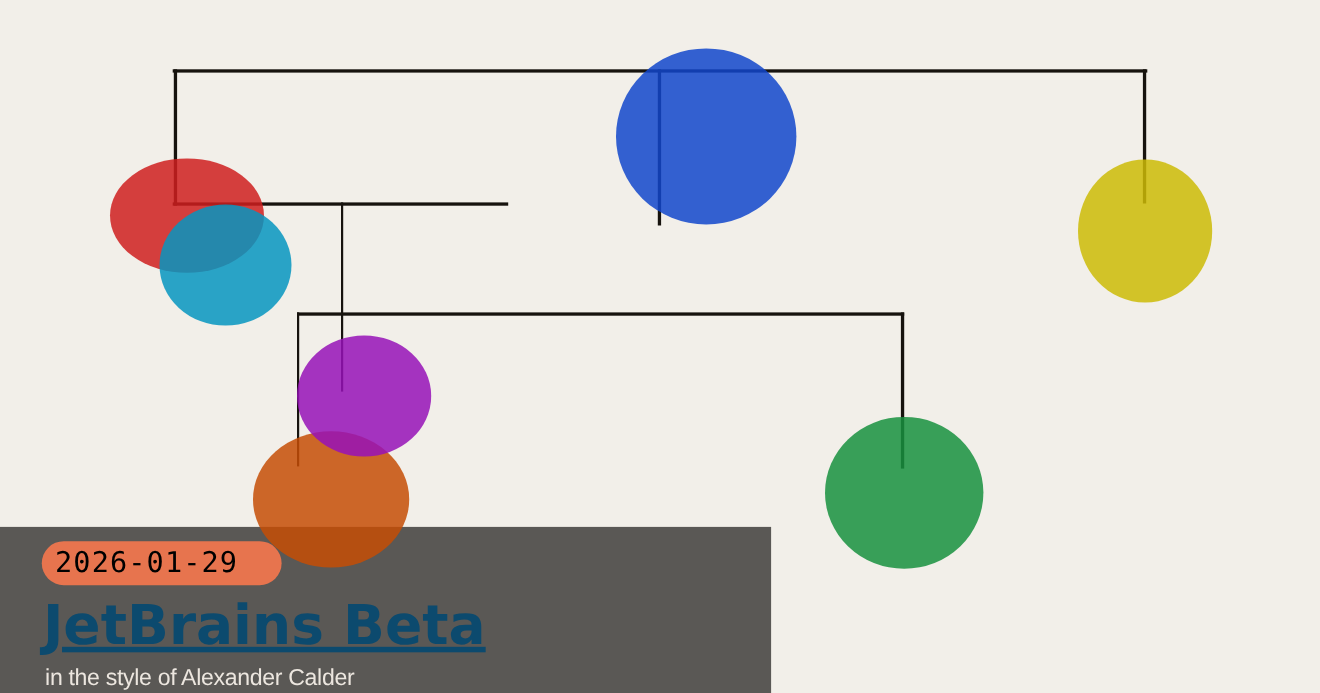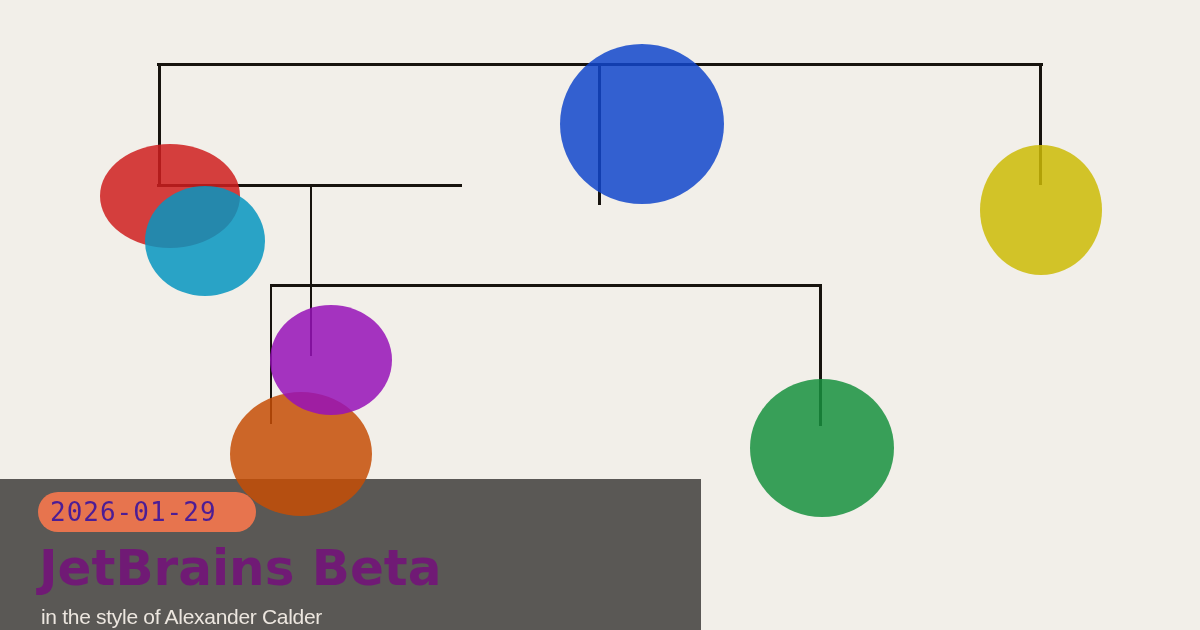--- a/index.html
+++ b/index.html
@@ -13,21 +13,21 @@
   .footer-panel {
     position:absolute; left:0; top:479px; width:701px; height:151px;
     mix-blend-mode:multiply;
   }
   .footer-content { position:absolute; left:0; top:479px; width:701px; height:151px; z-index:20; }
   .date-badge {
     position:absolute; left:38px; top:13px; width:218px; height:40px;
     border-radius:20px; box-sizing:border-box; padding-left:12px;
     font-family:"DejaVu Sans Mono", monospace;
     font-size:26px; line-height:40px; letter-spacing:1px;
-    color:#4c1d95;
+    color:#000000;
   }
   .cover-title {
     position:absolute; left:39px; top:62px;
     font-size:50px; font-weight:bold; line-height:54px;
     letter-spacing:0px; white-space:nowrap;
   }
   .cover-subtitle {
     position:absolute; left:41px; top:116px;
     font-family:"Liberation Sans", sans-serif;
     font-size:21px; line-height:24px; letter-spacing:-0.3px;
@@ -56,17 +56,17 @@
       <div class="disc" style="left: 980px; top: 145px; width: 122px; height: 130px; background: rgb(204, 187, 6); opacity: 0.85; z-index: 3;"></div>
       <div class="disc" style="left: 750px; top: 379px; width: 144px; height: 138px; background: rgb(23, 145, 62); opacity: 0.85; z-index: 3;"></div>
       <div class="disc" style="left: 230px; top: 392px; width: 142px; height: 124px; background: rgb(198, 78, 6); opacity: 0.85; z-index: 4;"></div>
       <div class="disc" style="left: 270px; top: 305px; width: 122px; height: 110px; background: rgb(151, 18, 183); opacity: 0.85; z-index: 5;"></div>
     </div>
 
   <div class="footer-panel" style="background: rgb(95, 94, 93);"></div>
 
   <div class="footer-content">
     <div class="date-badge" style="background: rgb(231, 116, 78);">2026-01-29</div>
-    <div class="cover-title" style="color: #701a75;">JetBrains Beta</div>
+    <div class="cover-title" style="color: #0c4a6e; text-decoration: underline;">JetBrains Beta</div>
     <div class="cover-subtitle" style="color: rgb(236, 230, 223);">in the style of Alexander Calder</div>
   </div>
 
 </div>
 
 </body></html>

